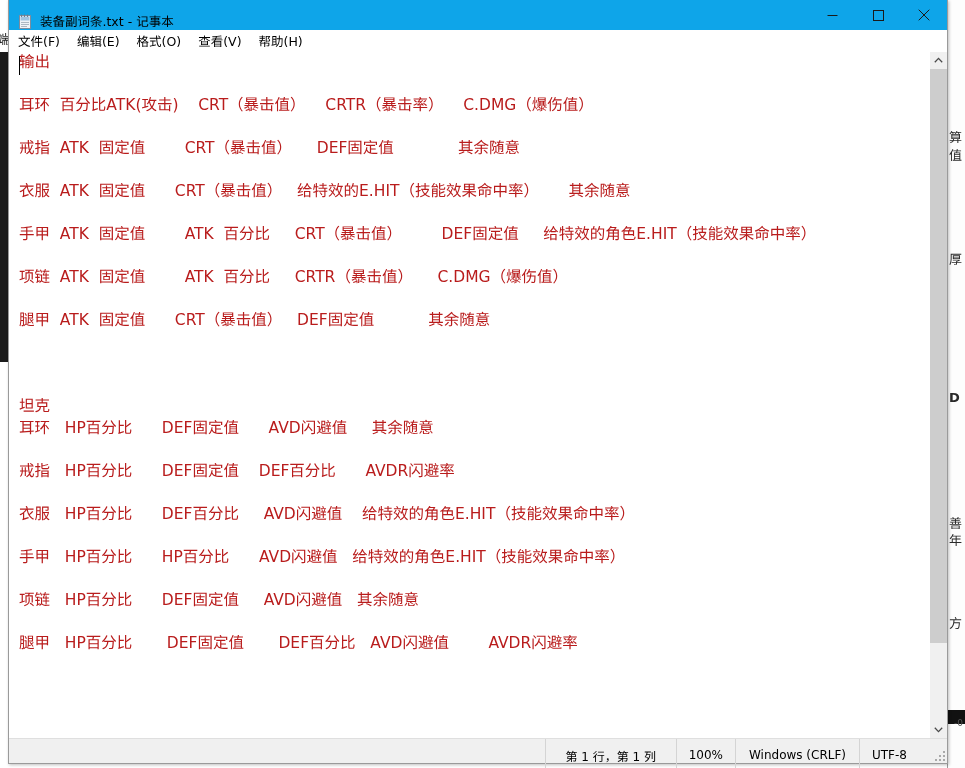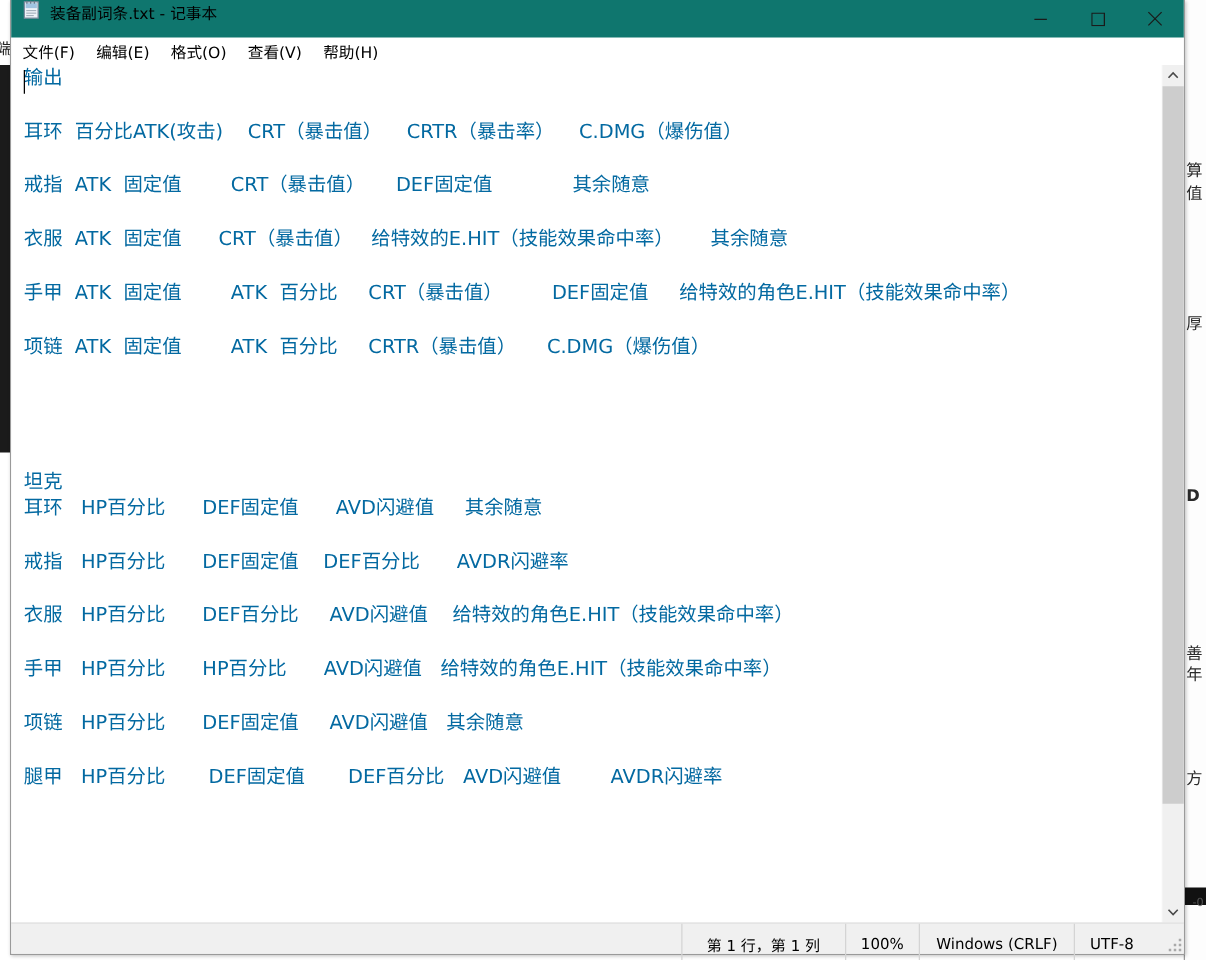--- a/index.html
+++ b/index.html
@@ -82,23 +82,23 @@
     border-top: none;
     box-sizing: border-box;
     box-shadow: 1px 1px 3px rgba(0,0,0,0.25);
     display: flex;
     flex-direction: column;
   }
 
   
   #title-bar {
     height: 30px;
-    background: #0f766e;
-    display: flex;
-    align-items: flex-start;
+    background: #0ea5e9;
+    display: flex;
+    align-items: flex-end;
     flex: none;
     position: relative;
   }
   #notepad-icon {
     width: 16px; height: 16px;
     margin-left: 8px;
     margin-right: 7px;
     flex: none;
     position: relative;
   }
@@ -166,21 +166,21 @@
     left: 10px;
     top: 4px;
     width: 1px;
     height: 19px;
     background: #000;
   }
   .doc-line {
     font-family: "DejaVu Sans", "Liberation Sans", sans-serif;
     font-size: 15.5px;
     line-height: 21.5px;
-    color: #0369a1;
+    color: #b91c1c;
     white-space: pre;
     height: 21.5px;
     letter-spacing: 0px;
   }
   .doc-line.blank { color: transparent; }
 
   
   #v-scrollbar {
     width: 17px;
     flex: none;
@@ -330,20 +330,21 @@
           <div class="doc-line">耳环  百分比ATK(攻击)    CRT（暴击值）    CRTR（暴击率）    C.DMG（爆伤值）</div>
           <div class="doc-line blank">&nbsp;</div>
           <div class="doc-line">戒指  ATK  固定值        CRT（暴击值）     DEF固定值             其余随意</div>
           <div class="doc-line blank">&nbsp;</div>
           <div class="doc-line">衣服  ATK  固定值      CRT（暴击值）   给特效的E.HIT（技能效果命中率）      其余随意</div>
           <div class="doc-line blank">&nbsp;</div>
           <div class="doc-line">手甲  ATK  固定值        ATK  百分比     CRT（暴击值）        DEF固定值     给特效的角色E.HIT（技能效果命中率）</div>
           <div class="doc-line blank">&nbsp;</div>
           <div class="doc-line">项链  ATK  固定值        ATK  百分比     CRTR（暴击值）     C.DMG（爆伤值）</div>
           <div class="doc-line blank">&nbsp;</div>
+          <div class="doc-line">腿甲  ATK  固定值      CRT（暴击值）   DEF固定值           其余随意</div>
           <div class="doc-line blank">&nbsp;</div>
           <div class="doc-line blank">&nbsp;</div>
           <div class="doc-line blank">&nbsp;</div>
           <div class="doc-line">坦克</div>
           <div class="doc-line">耳环   HP百分比      DEF固定值      AVD闪避值     其余随意</div>
           <div class="doc-line blank">&nbsp;</div>
           <div class="doc-line">戒指   HP百分比      DEF固定值    DEF百分比      AVDR闪避率</div>
           <div class="doc-line blank">&nbsp;</div>
           <div class="doc-line">衣服   HP百分比      DEF百分比     AVD闪避值    给特效的角色E.HIT（技能效果命中率）</div>
           <div class="doc-line blank">&nbsp;</div>

